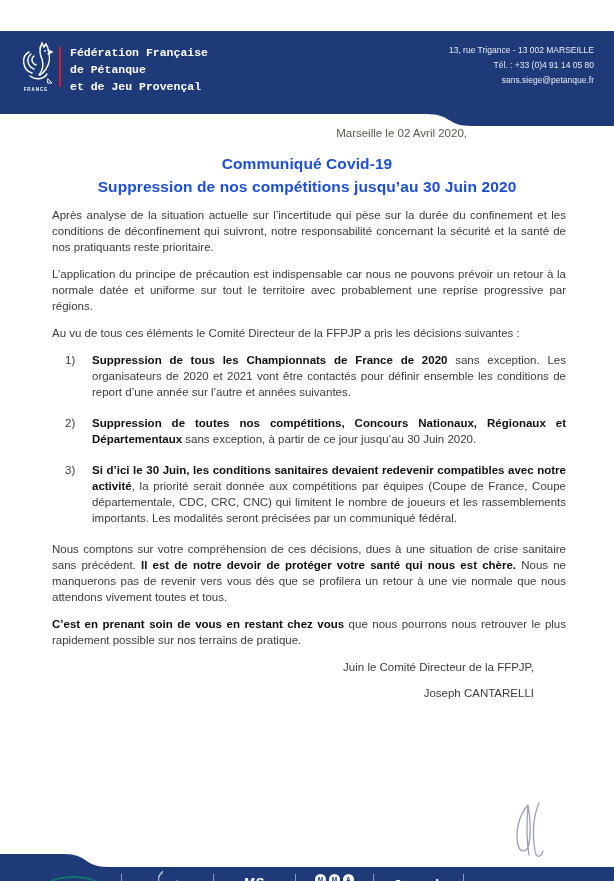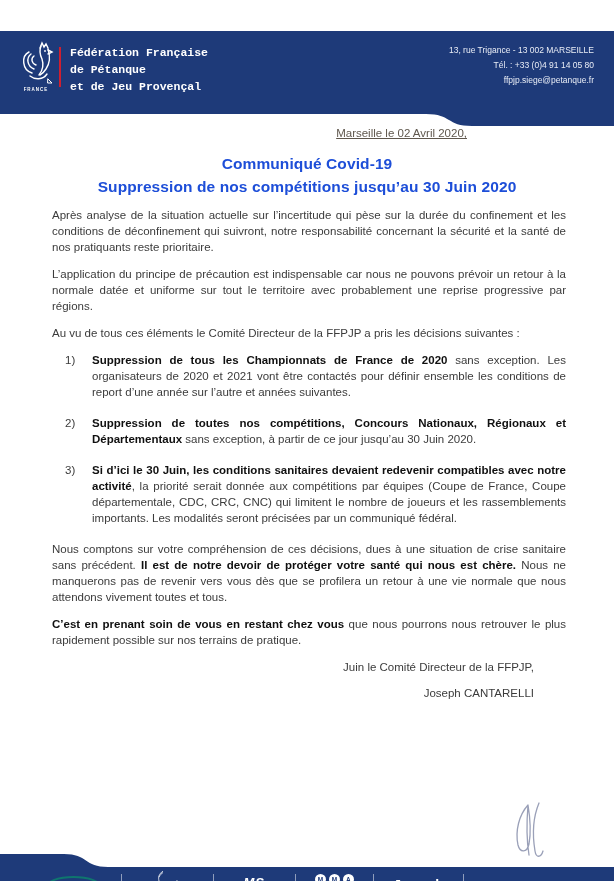--- a/index.html
+++ b/index.html
@@ -14,21 +14,21 @@
   .header svg.bg { position:absolute; top:0; left:0; }
   .logo-block { position:absolute; top:8px; left:16px; width:40px; text-align:center; }
   .logo-caption { font-size:4.5px; font-weight:bold; color:#fff; letter-spacing:1px; margin-top:-2px; }
   .red-divider { position:absolute; top:16px; left:59px; width:2px; height:40px; background:var(--red,#cf1f30); }
   .org-name { position:absolute; top:13px; left:70px; color:#fff;
     font-family:"Liberation Mono", monospace; font-weight:bold; font-size:11.5px; line-height:17px; }
   .address { position:absolute; top:12px; right:20px; text-align:right; color:#e9edf6;
     font-size:8.5px; line-height:15px; }
 
   
-  .date-line { position:absolute; top:96px; right:147px; font-size:11.5px; color:#5f574d;text-decoration:underline; }
+  .date-line { position:absolute; top:96px; right:147px; font-size:11.5px; color:#5f574d; }
   .title { position:absolute; top:121px; left:0; width:614px; text-align:center;
     font-size:15.5px; font-weight:bold; color:#1d4ed8; line-height:23px; letter-spacing:0.1px; }
 
   
   .body-text { position:absolute; top:176px; left:52px; width:514px;
     font-size:11.5px; line-height:16px; color:#3b3b3b; }
   .body-text p.para { text-align:justify; margin-bottom:11px; }
   .body-text b { color:#101010; }
   .list-item { display:flex; margin:5px 0 15px 0; padding-left:13px; }
   .li-num { width:27px; flex-shrink:0; }
@@ -88,21 +88,21 @@
     </div>
     <div class="red-divider"></div>
     <div class="org-name">
       <div>Fédération Française</div>
       <div>de Pétanque</div>
       <div>et de Jeu Provençal</div>
     </div>
     <div class="address">
       <div>13, rue Trigance - 13 002 MARSEILLE</div>
       <div>Tél. : +33 (0)4 91 14 05 80</div>
-      <div>ffpjp.siege@petanque.fr</div>
+      <div>sans.siege@petanque.fr</div>
     </div>
   </div>
 
   <div class="date-line">Marseille le 02 Avril 2020,</div>
 
   <div class="title">
     <div>Communiqué Covid-19</div>
     <div>Suppression de nos compétitions jusqu’au 30 Juin 2020</div>
   </div>
 

